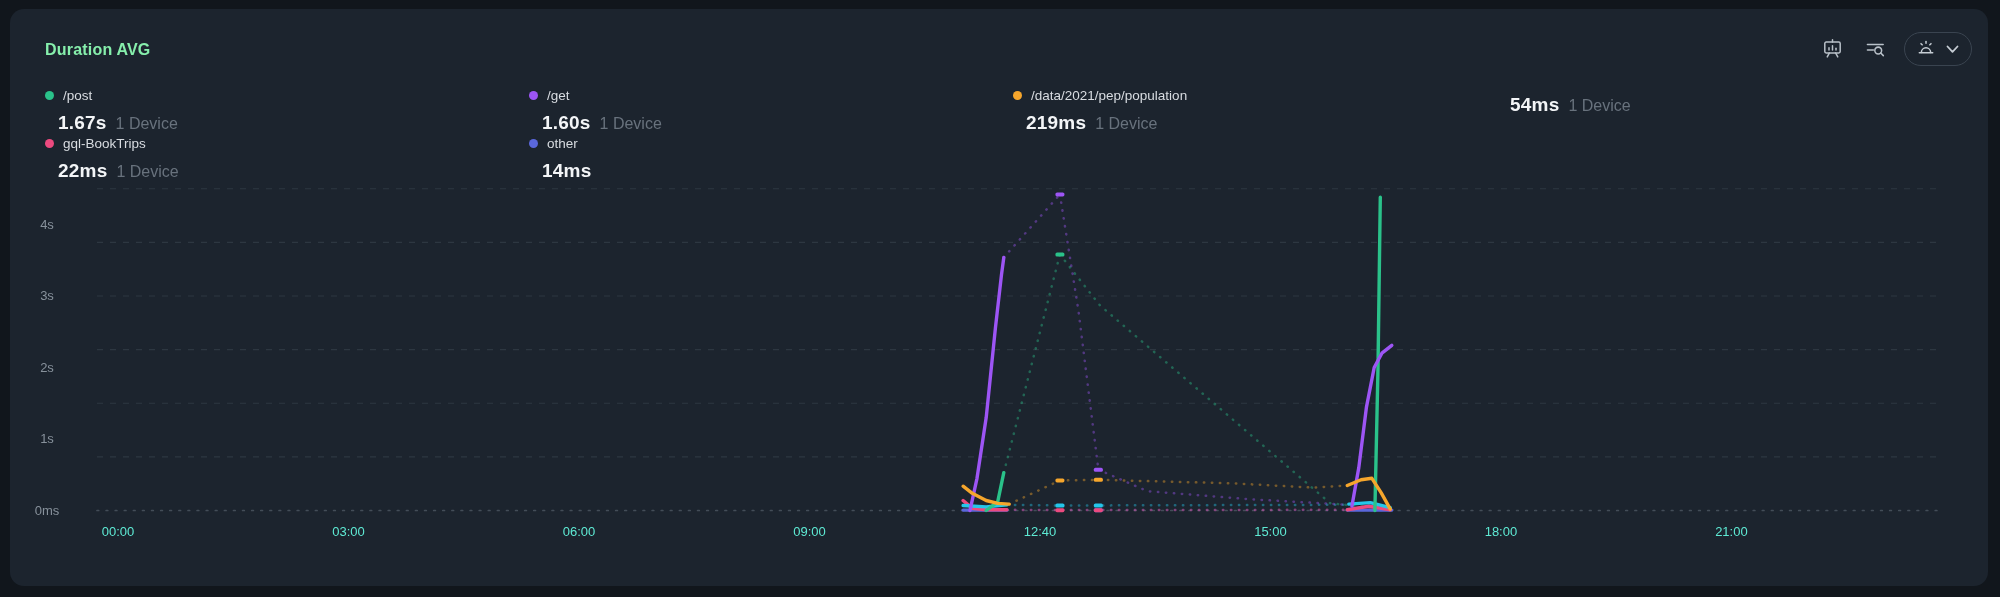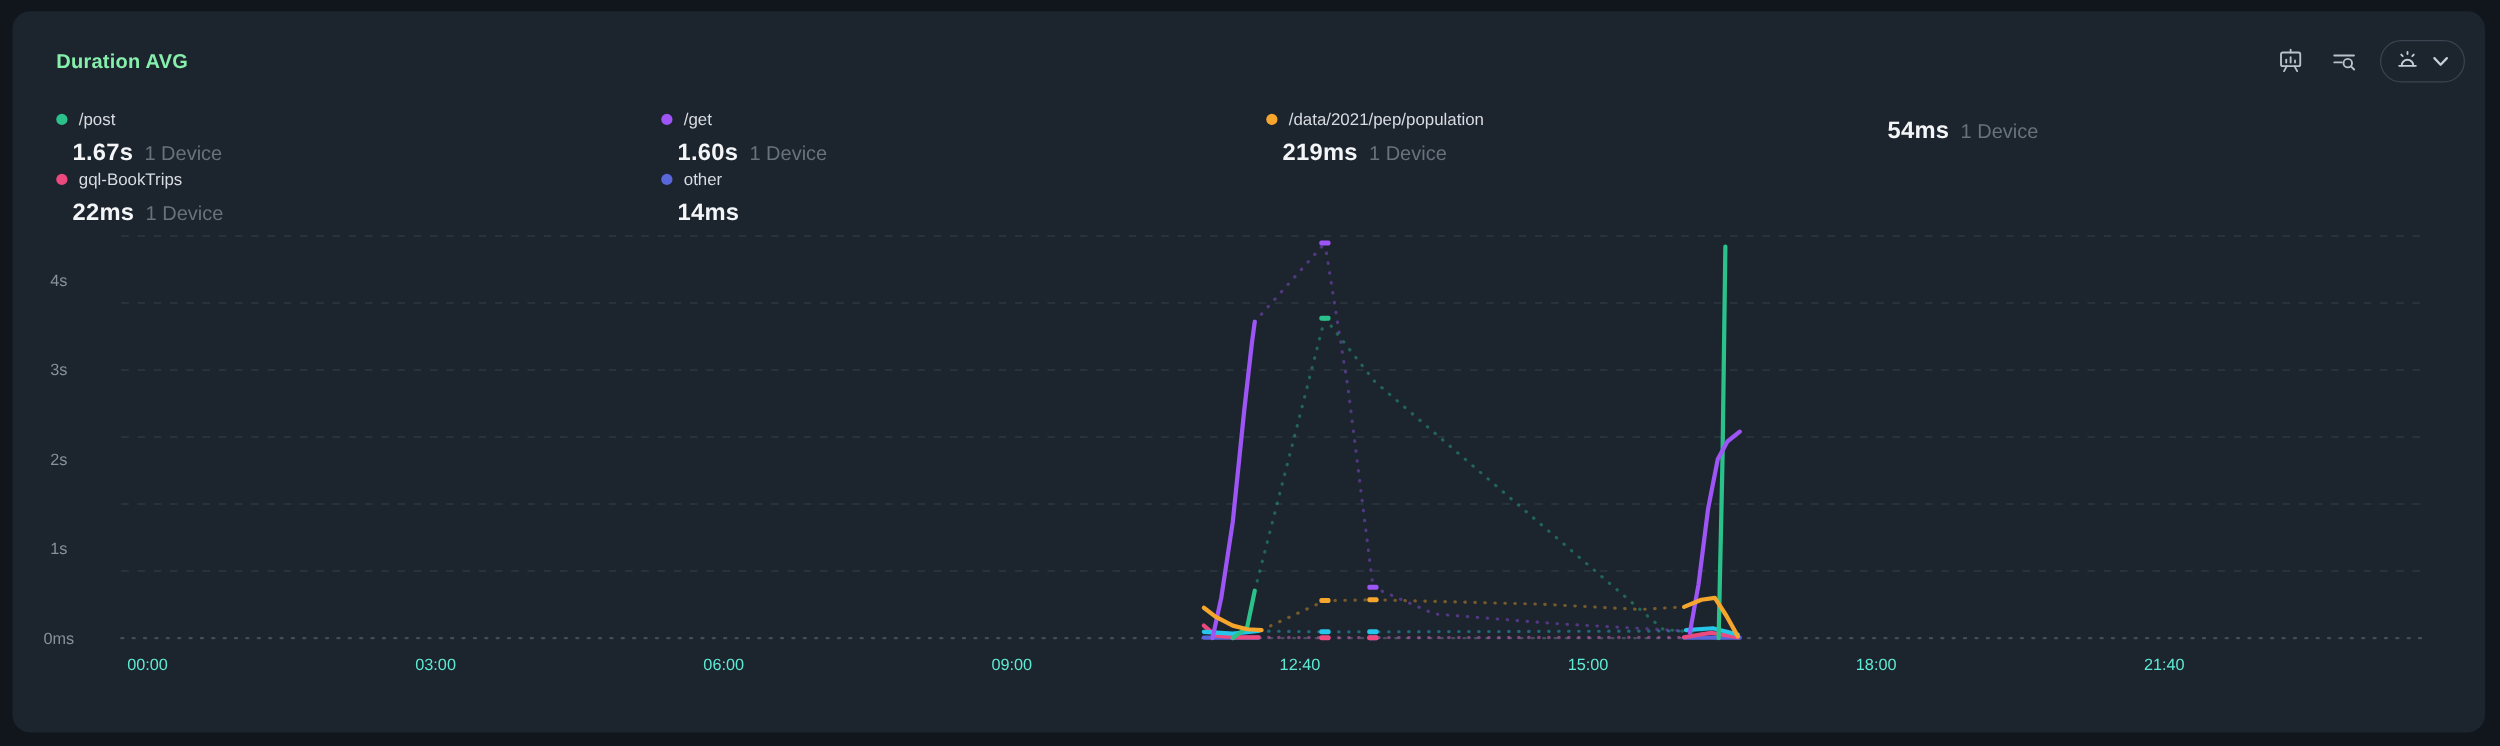--- a/index.html
+++ b/index.html
@@ -207,15 +207,15 @@
       <div class="ylab" style="top: 215.5px;">4s</div>
     </div>
   <div id="x-labels">
       <div class="xlab" style="left: 78px;">00:00</div>
       <div class="xlab" style="left: 308.49px;">03:00</div>
       <div class="xlab" style="left: 538.98px;">06:00</div>
       <div class="xlab" style="left: 769.47px;">09:00</div>
       <div class="xlab" style="left: 999.96px;">12:40</div>
       <div class="xlab" style="left: 1230.45px;">15:00</div>
       <div class="xlab" style="left: 1460.94px;">18:00</div>
-      <div class="xlab" style="left: 1691.43px;">21:40</div>
+      <div class="xlab" style="left: 1691.43px;">21:00</div>
     </div>
 </div>
 
 </body></html>

